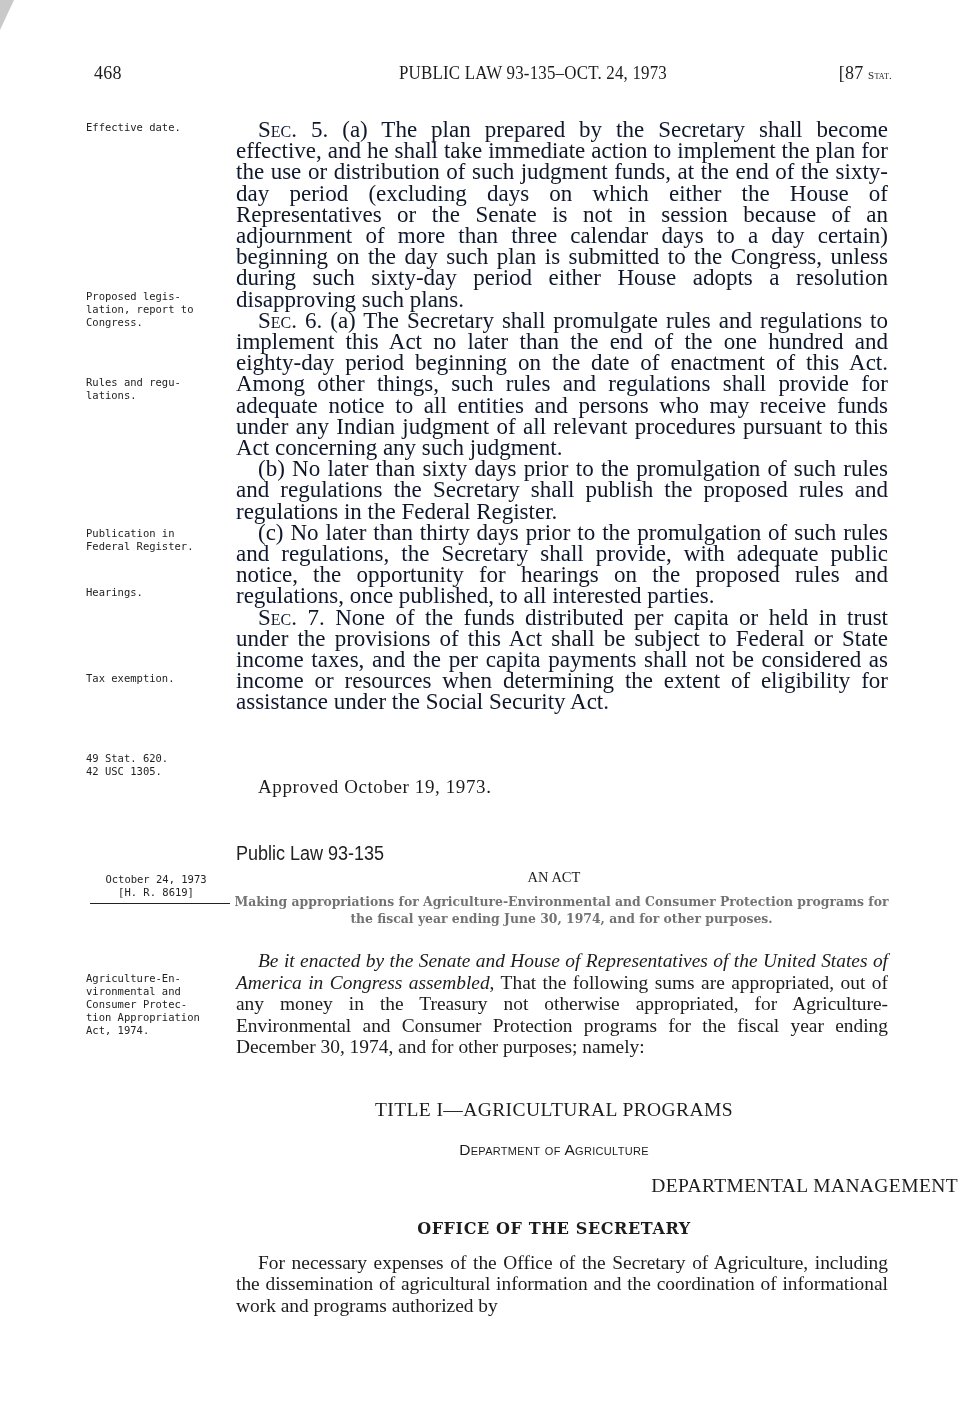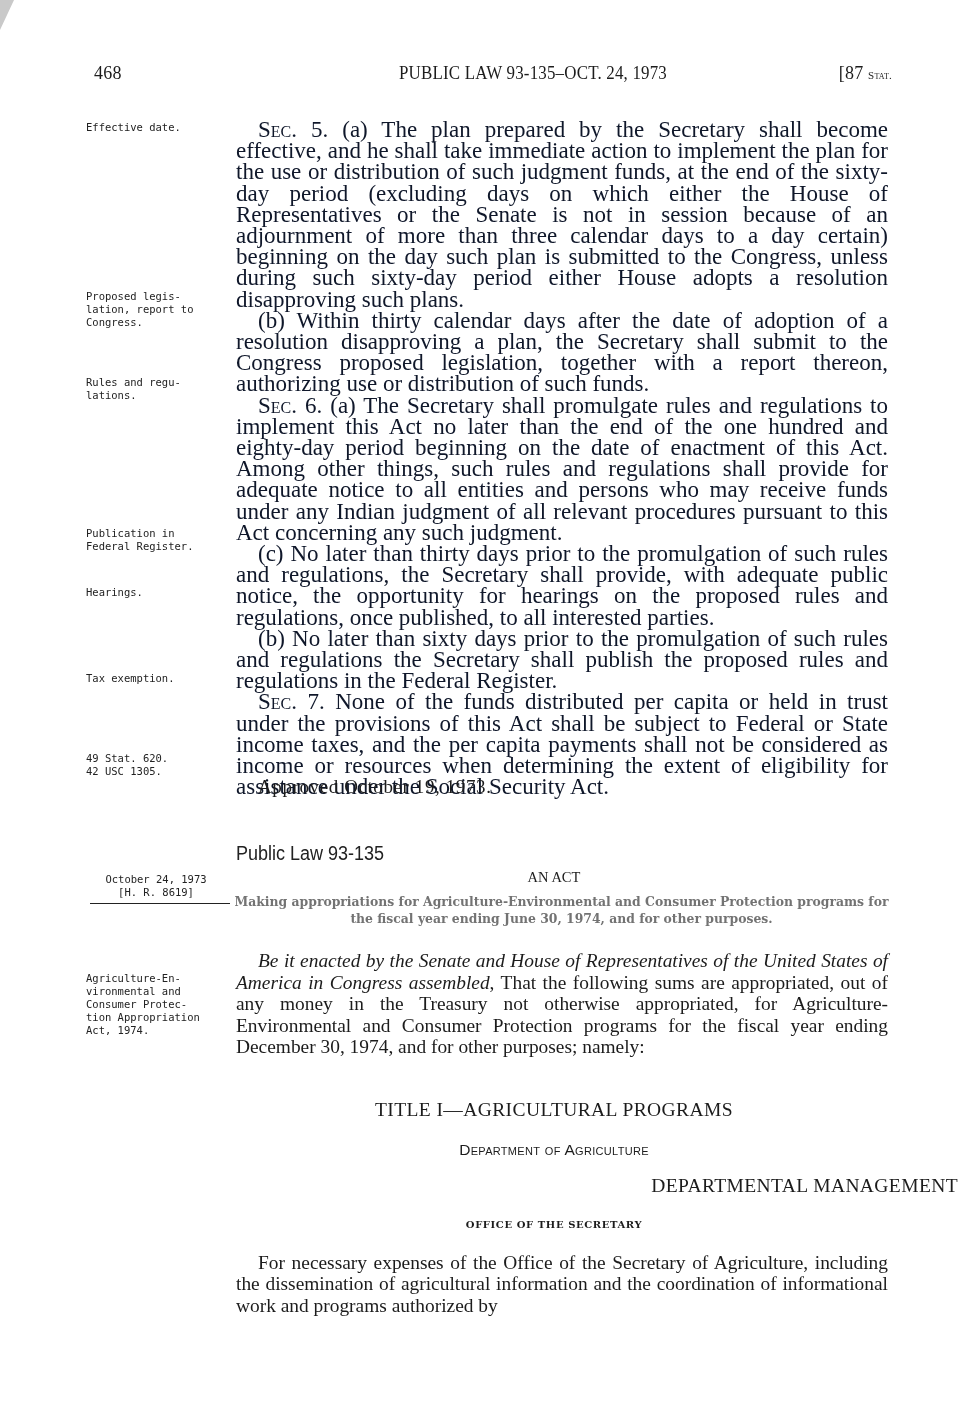--- a/index.html
+++ b/index.html
@@ -43,21 +43,21 @@
     position: absolute; left: 234px; top: 893px; width: 655px; text-align: center;
     font-family: "DejaVu Serif", serif; font-size: 12.4px; line-height: 17px; font-weight: bold; color: #737373;
   }
   .enact { position: absolute; left: 236px; top: 950px; width: 652px; font-family: "Liberation Serif", serif; font-size: 19.4px; line-height: 21.6px; text-align: justify; }
   .enact p { margin: 0; text-indent: 22px; }
   .enact i { font-style: italic; }
 
   .h-title { position: absolute; left: 0; width: 958px; text-align: center; padding-left: 150px; box-sizing: border-box; top: 1099px; font-family: "Liberation Serif", serif; font-size: 19.5px; letter-spacing: 0.4px; }
   .h-dept { position: absolute; left: 0; width: 958px; text-align: center; padding-left: 150px; box-sizing: border-box; top: 1141px; font-family: Liberation Sans, sans-serif; font-size: 15.5px; font-variant: small-caps; letter-spacing: 0.3px; }
   .h-mgmt { position: absolute; left: 0; width: 958px; text-align: right; padding-left: 150px; box-sizing: border-box; top: 1175px; font-family: "Liberation Serif", serif; font-size: 19.5px; letter-spacing: 0.4px; }
-  .h-office { position: absolute; left: 0; width: 958px; text-align: center; padding-left: 150px; box-sizing: border-box; top: 1219px; font-family: "DejaVu Serif", serif; font-size: 10px; font-weight: bold; letter-spacing: 0.6px; }
+  .h-office { position: absolute; left: 0; width: 958px; text-align: center; padding-left: 150px; box-sizing: border-box; top: 1219px; font-family: "DejaVu Serif", serif; font-size: 16px; font-weight: bold; letter-spacing: 0.6px; }
   .final { position: absolute; left: 236px; top: 1252px; width: 652px; font-family: "Liberation Serif", serif; font-size: 19.4px; line-height: 21.4px; text-align: justify; }
   .final p { margin: 0; text-indent: 22px; }
 </style>
 </head>
 <body>
 
 <div class="corner"></div>
 
 <div class="header">
   <span class="pg">468</span>
@@ -99,24 +99,23 @@
 <div class="margin" style="top:972px;">
   <div>Agriculture-En-</div>
   <div>vironmental and</div>
   <div>Consumer Protec-</div>
   <div>tion Appropriation</div>
   <div>Act, 1974.</div>
 </div>
 
 <div class="body" style="top:119px;">
   <p><span class="sc">Sec. 5.</span> <span>(a) The plan prepared by the Secretary shall become effective, and he shall take immediate action to implement the plan for the use or distribution of such judgment funds, at the end of the sixty-day period (excluding days on which either the House of Representatives or the Senate is not in session because of an adjournment of more than three calendar days to a day certain) beginning on the day such plan is submitted to the Congress, unless during such sixty-day period either House adopts a resolution disapproving such plans.</span></p>
-  <p>(b) Within thirty calendar days after the date of adoption of a resolution disapproving a plan, the Secretary shall submit to the Congress proposed legislation, together with a report thereon, authorizing use or distribution of such funds.</p>
   <p><span class="sc">Sec. 6.</span> <span>(a) The Secretary shall promulgate rules and regulations to implement this Act no later than the end of the one hundred and eighty-day period beginning on the date of enactment of this Act. Among other things, such rules and regulations shall provide for adequate notice to all entities and persons who may receive funds under any Indian judgment of all relevant procedures pursuant to this Act concerning any such judgment.</span></p>
+  <p>(b) No later than sixty days prior to the promulgation of such rules and regulations the Secretary shall publish the proposed rules and regulations in the Federal Register.</p>
   <p>(c) No later than thirty days prior to the promulgation of such rules and regulations, the Secretary shall provide, with adequate public notice, the opportunity for hearings on the proposed rules and regulations, once published, to all interested parties.</p>
-  <p>(b) No later than sixty days prior to the promulgation of such rules and regulations the Secretary shall publish the proposed rules and regulations in the Federal Register.</p>
   <p><span class="sc">Sec. 7.</span> <span>None of the funds distributed per capita or held in trust under the provisions of this Act shall be subject to Federal or State income taxes, and the per capita payments shall not be considered as income or resources when determining the extent of eligibility for assistance under the Social Security Act.</span></p>
 </div>
 
 <div class="approved">Approved October 19, 1973.</div>
 
 <div class="pl">Public Law 93-135</div>
 <div class="anact">AN ACT</div>
 <div class="purpose">Making appropriations for Agriculture-Environmental and Consumer Protection programs for the fiscal year ending June 30, 1974, and for other purposes.</div>
 
 <div class="enact">

